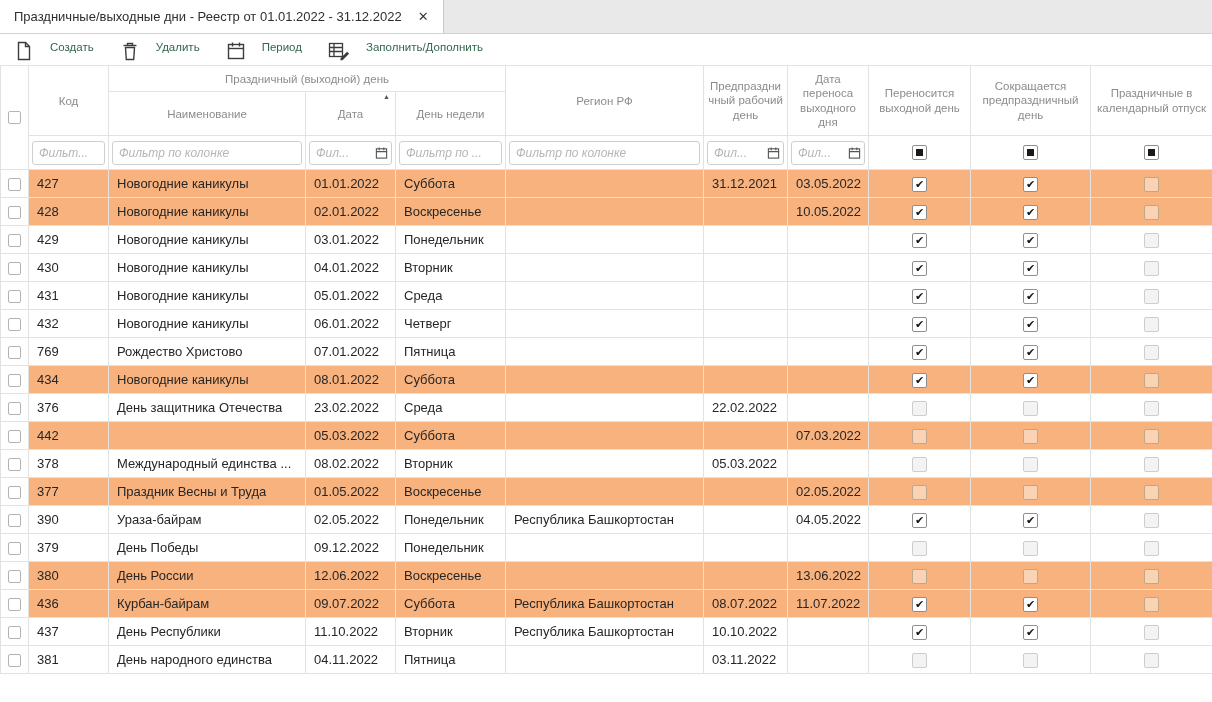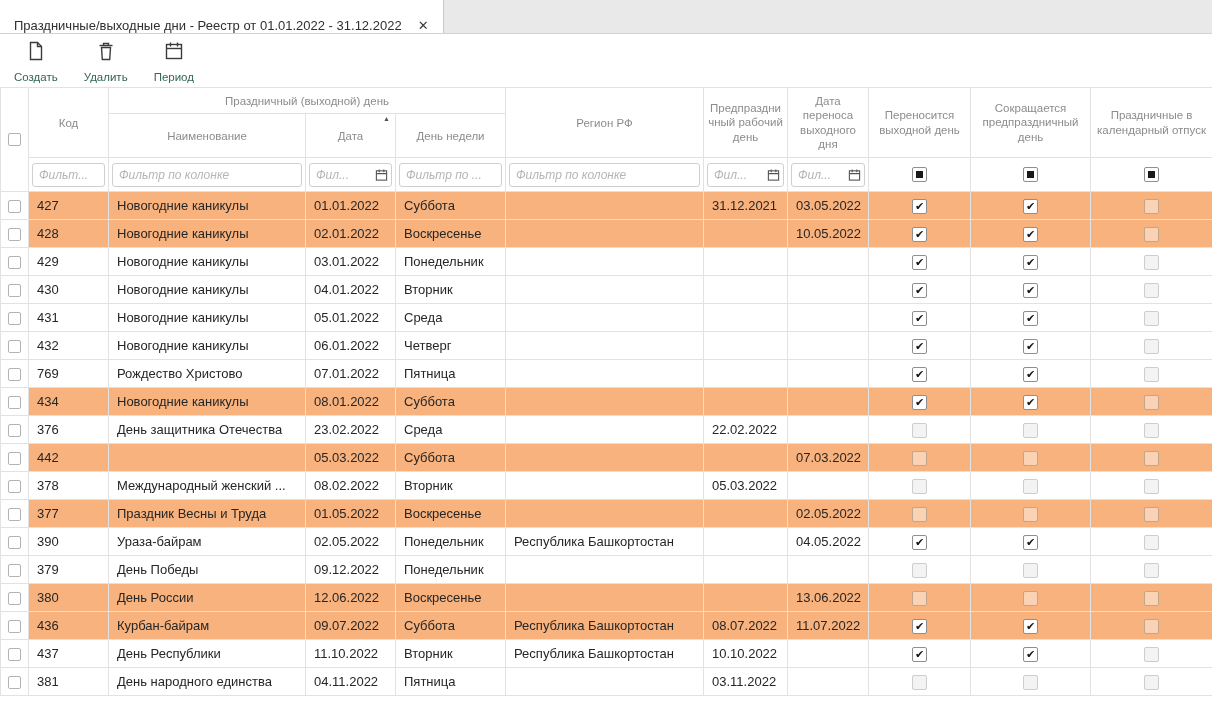--- a/index.html
+++ b/index.html
@@ -1,26 +1,26 @@
 <!DOCTYPE html>
 <html><head>
 <meta charset="utf-8">
 <style>
   *{box-sizing:border-box;margin:0;padding:0}
   html,body{width:1212px;height:702px;overflow:hidden;background:#fff;font-family:"Liberation Sans",sans-serif}
 
   
   .tabbar{height:34px;background:#e9e9e9;border-bottom:1px solid #d2d2d2;display:flex}
-  .tab{background:#fff;display:flex;align-items:flex-end;padding:0 14px;font-size:13px;color:#2f2f2f;
+  .tab{background:#fff;display:flex;align-items:center;padding:0 14px;font-size:13px;color:#2f2f2f;
        border-right:1px solid #c9c9c9;gap:16px;cursor:pointer}
   .tab-close{font-size:13px;color:#3c3c3c;cursor:pointer}
 
   
   .toolbar{display:flex;gap:26px;padding:7px 10px 4px 14px;background:#fff;align-items:flex-start}
-  .tbtn{display:flex;flex-direction:column;align-items:center;gap:10px;cursor:pointer}
+  .tbtn{display:flex;flex-direction:row;align-items:flex-start;gap:16px;cursor:pointer}
   .tbtn .lbl{font-size:11.5px;color:#33664d}
 
   
   table{border-collapse:collapse;table-layout:fixed;width:1212px}
   th,td{border:1px solid #e2e2e2}
   thead th{font-weight:normal;color:#8c8c8c;font-size:11.5px;text-align:center;vertical-align:middle;
            padding:2px 4px;background:#fff;white-space:normal}
   thead th.wrap{overflow-wrap:break-word;word-break:break-word;line-height:1.25}
   tr.hrow1 th{height:26px}
   tr.hrow2 th{height:44px}
@@ -76,20 +76,28 @@
     <span class="lbl">Удалить</span>
   </div>
   <div class="tbtn">
     <svg width="20" height="20" viewBox="0 0 20 20">
       <rect x="2.5" y="3.5" width="15" height="14" fill="none" stroke="#3c3c3c" stroke-width="1.4"></rect>
       <path d="M2.5 7.5h15" stroke="#3c3c3c" stroke-width="1.4"></path>
       <path d="M6.5 1.5v4M13.5 1.5v4" stroke="#3c3c3c" stroke-width="1.4"></path>
     </svg>
     <span class="lbl">Период</span>
   </div>
+  <div class="tbtn">
+    <svg width="22" height="20" viewBox="0 0 22 20">
+      <rect x="1.5" y="2.5" width="13" height="13" fill="none" stroke="#3c3c3c" stroke-width="1.3"></rect>
+      <path d="M1.5 6.5h13M1.5 10.5h13M6 2.5v13" stroke="#3c3c3c" stroke-width="1.3" fill="none"></path>
+      <path d="M12.5 17.3l6.6-6.6 2 2-6.6 6.6h-2z" fill="#3c3c3c"></path>
+    </svg>
+    <span class="lbl">Заполнить/Дополнить</span>
+  </div>
 </div>
 
 <table>
   <colgroup>
     <col style="width:28px">
       <col style="width:80px">
       <col style="width:197px">
       <col style="width:90px">
     <col style="width:110px">
       <col style="width:198px">
@@ -299,21 +307,21 @@
         <td class="txt"></td>
         <td class="txt"></td>
         <td class="txt">07.03.2022</td>
         <td class="cbcol"><span class="cb off"></span></td>
         <td class="cbcol"><span class="cb off"></span></td>
         <td class="cbcol"><span class="cb off"></span></td>
       </tr>
       <tr>
         <td class="selcol"><span class="selcb"></span></td>
         <td class="txt">378</td>
-        <td class="txt">Международный женский ...</td>
+        <td class="txt">Международный единства ...</td>
         <td class="txt">08.02.2022</td>
         <td class="txt">Вторник</td>
         <td class="txt"></td>
         <td class="txt">05.03.2022</td>
         <td class="txt"></td>
         <td class="cbcol"><span class="cb off"></span></td>
         <td class="cbcol"><span class="cb off"></span></td>
         <td class="cbcol"><span class="cb off"></span></td>
       </tr>
       <tr class="hl">

